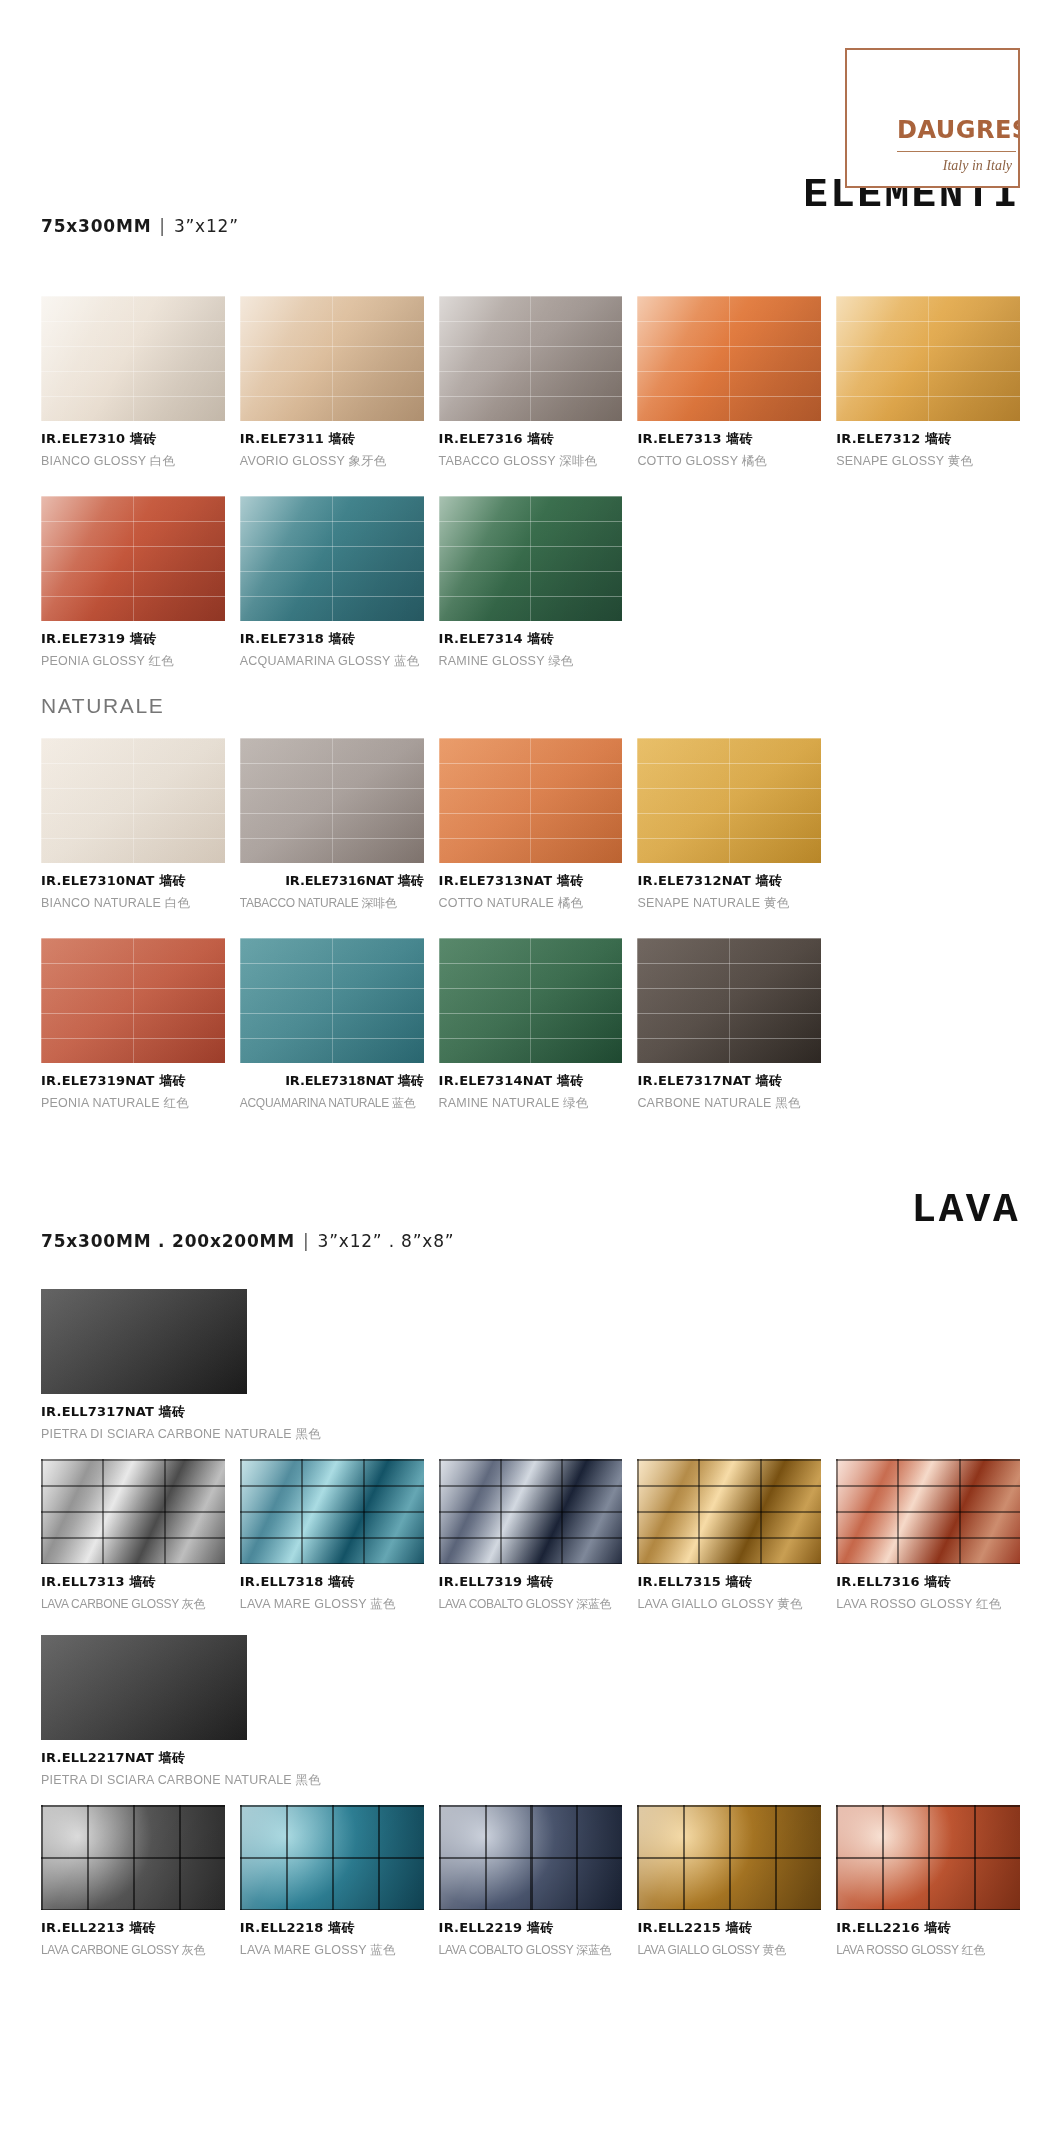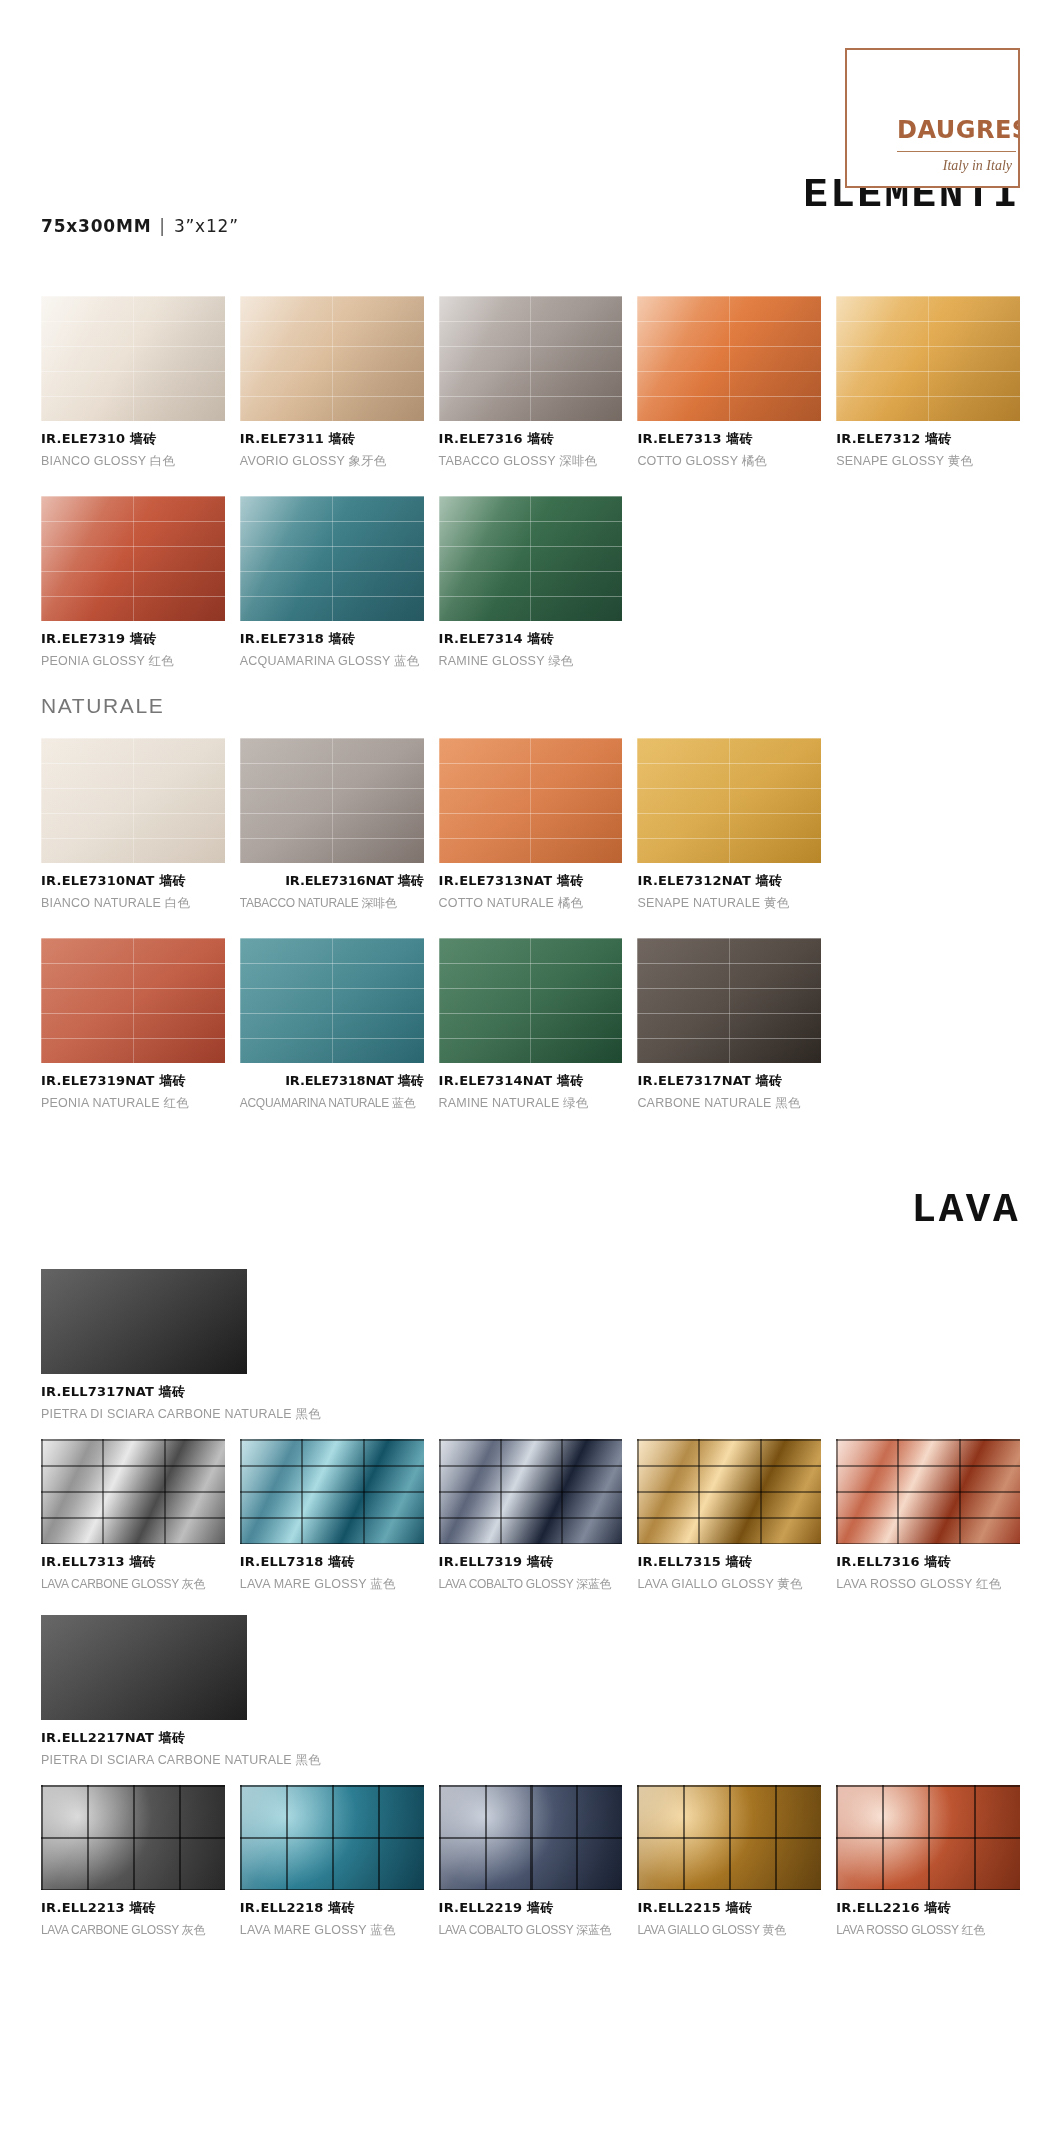--- a/index.html
+++ b/index.html
@@ -352,20 +352,23 @@
         </div>
       </div>
       <div class="cell"></div>
     </div>
   </div>
 
   <div style="height:70px"></div>
 
   <div class="series">
     <div class="series-title">LAVA</div>
+    <div class="series-sizes">
+      <b>75x300MM . 200x200MM</b><span class="sep">|</span><span class="imp">3”x12” .  8”x8”</span>
+    </div>
 
     <div style="height:38px"></div>
 
     <div class="big-cell">
       <div class="swatch grout-dark" style="height:105px;background:linear-gradient(150deg,#474747 0%,#363636 40%,#1c1c1c 100%)">
           <div class="sheen flat"></div>
         </div>
       <div class="cap-block">
         <div class="code">IR.ELL7317NAT 墙砖</div>
         <div class="desc">PIETRA DI SCIARA CARBONE NATURALE 黑色</div>

